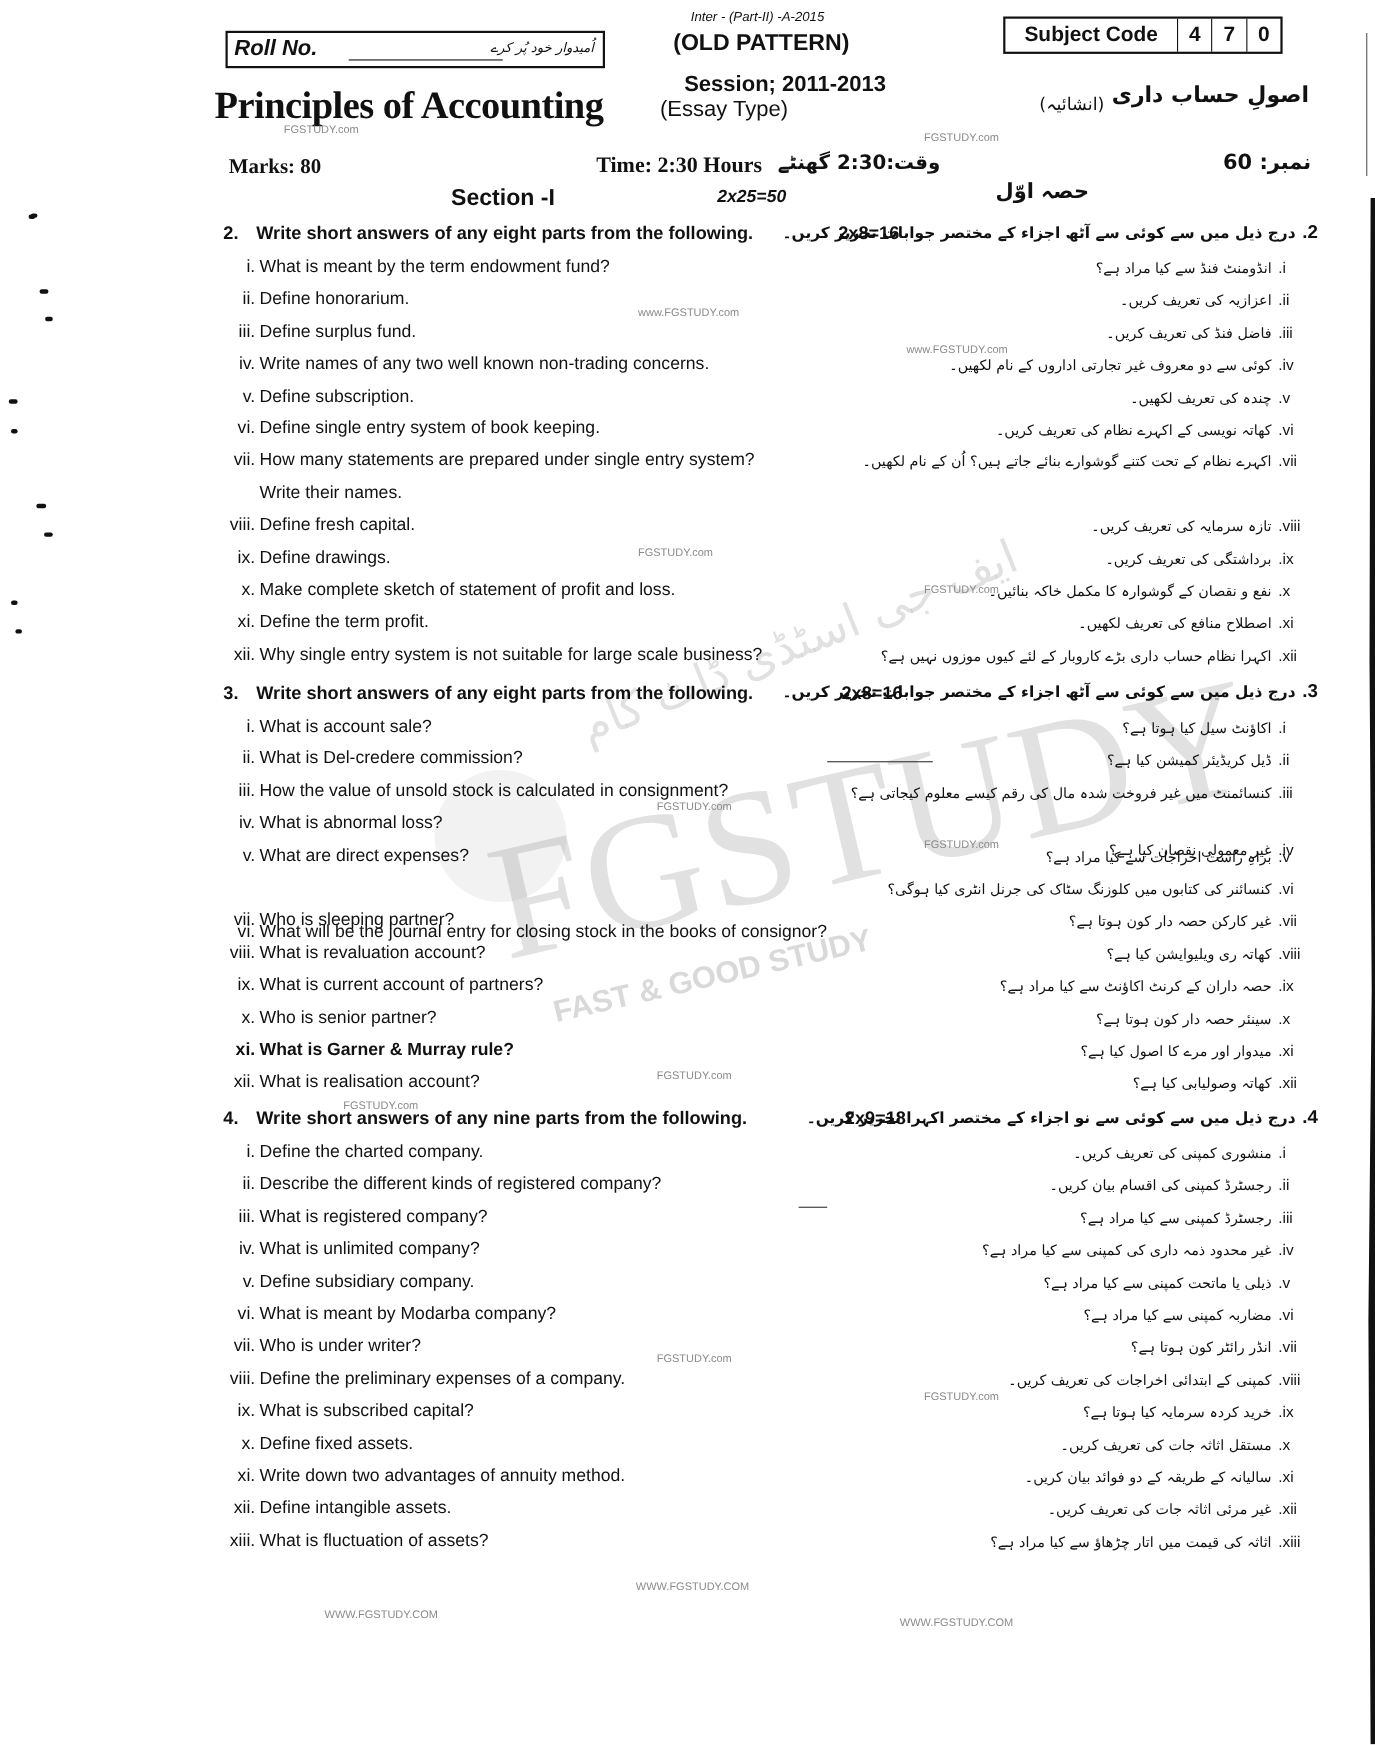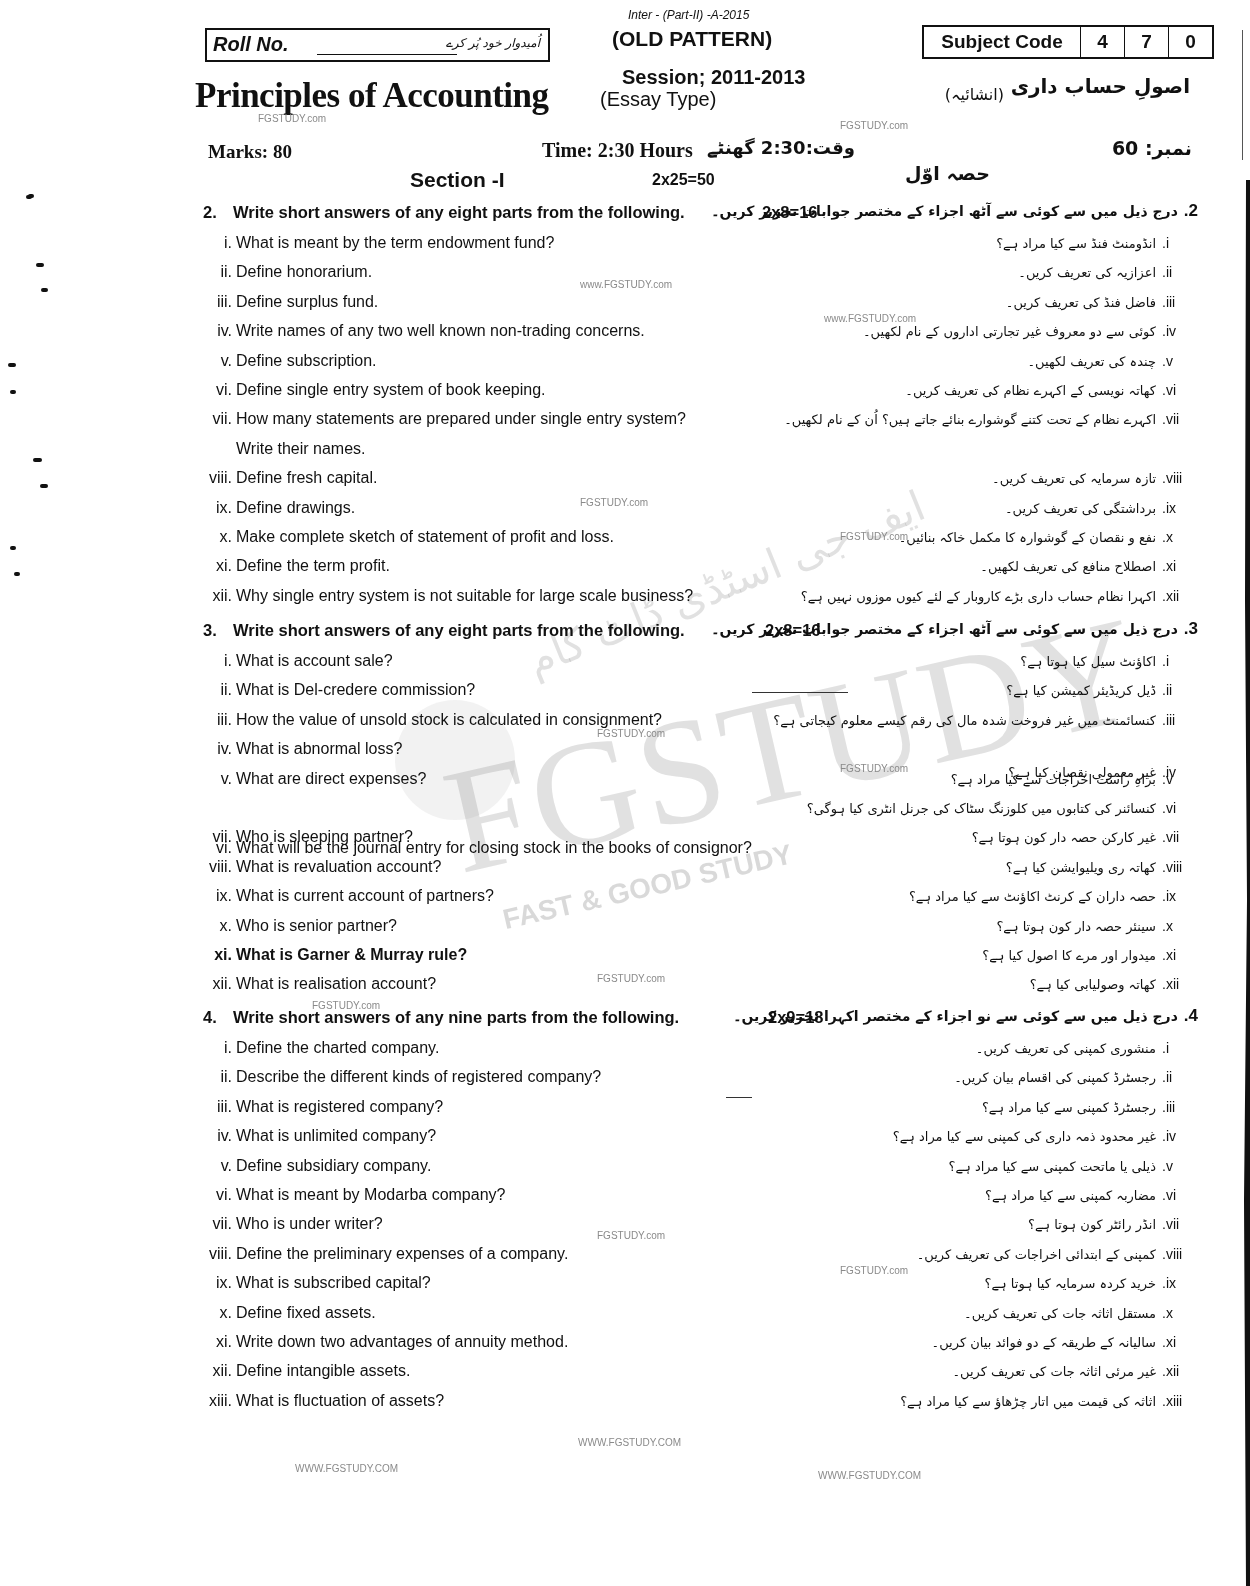--- a/index.html
+++ b/index.html
@@ -13,34 +13,34 @@
   .roll-line { left: 110px; top: 24px; width: 140px; border-bottom: 1.5px solid #111; }
   .roll-urdu { right: 8px; top: 6px; font-size: 12px; font-style: italic; }
 
   .inter { left: 628px; top: 8px; font-size: 12px; font-style: italic; }
   .oldpat { left: 612px; top: 27px; font-size: 21px; font-weight: bold; }
   .session { left: 622px; top: 66px; font-size: 20px; font-weight: bold; }
   .essay { left: 600px; top: 88px; font-size: 20px; }
   .title { left: 195px; top: 76px; font-size: 35px; font-weight: bold; letter-spacing: -0.5px; }
   .wm-small { font-size: 10px; color: #8a8a8a; font-family: "Liberation Sans", sans-serif; }
 
-  .subj-box { left: 912px; top: 25px; width: 292px; height: 34px; border: 2px solid #111; box-sizing: border-box; display: flex; margin-left: 10px; }
+  .subj-box { left: 912px; top: 15px; width: 254px; height: 34px; border: 2px solid #111; box-sizing: border-box; display: flex; }
   .subj-label { flex: 0 0 156px; border-right: 1.5px solid #111; font-size: 19px; font-weight: bold; display: flex; align-items: center; justify-content: center; }
   .subj-digit { flex: 1; border-right: 1.5px solid #111; font-size: 19px; font-weight: bold; display: flex; align-items: center; justify-content: center; }
   .subj-digit:last-child { border-right: none; }
 
   .urdu-title { right: 60px; top: 74px; font-size: 20px; font-weight: bold; }
   .urdu-title-sub { right: 246px; top: 85px; font-size: 16px; }
 
   .marks { left: 208px; top: 141px; font-size: 19px; font-weight: bold; }
   .time { left: 542px; top: 139px; font-size: 20px; font-weight: bold; }
   .time-urdu { left: 707px; top: 137px; font-size: 18px; font-weight: bold; }
   .marks-urdu { right: 58px; top: 137px; font-size: 19px; font-weight: bold; }
   .section { left: 410px; top: 168px; font-size: 21px; font-weight: bold; }
-  .section-marks { left: 652px; top: 171px; font-size: 16px; font-weight: bold; }
+  .section-marks { left: 652px; top: 171px; font-size: 16px; font-weight: bold; font-style: italic; }
   .section-urdu { left: 905px; top: 162px; font-size: 19px; font-weight: bold; }
 
   .q-head { font-size: 16.5px; font-weight: bold; white-space: nowrap; }
   .q-num { display: inline-block; width: 30px; text-align: left; }
   .q-marks { font-size: 16.5px; font-weight: bold; white-space: nowrap; }
   .q-urdu-head { font-size: 14px; font-weight: bold; white-space: nowrap; right: 52px; }
   .q-urdu-num { font-family: "Liberation Sans", sans-serif; font-weight: bold; font-size: 17px; margin-left: 6px; direction: ltr; unicode-bidi: isolate; }
 
   .part { font-size: 16px; white-space: nowrap; }
   .part .roman { display: inline-block; width: 36px; text-align: right; margin-right: 4px; }

